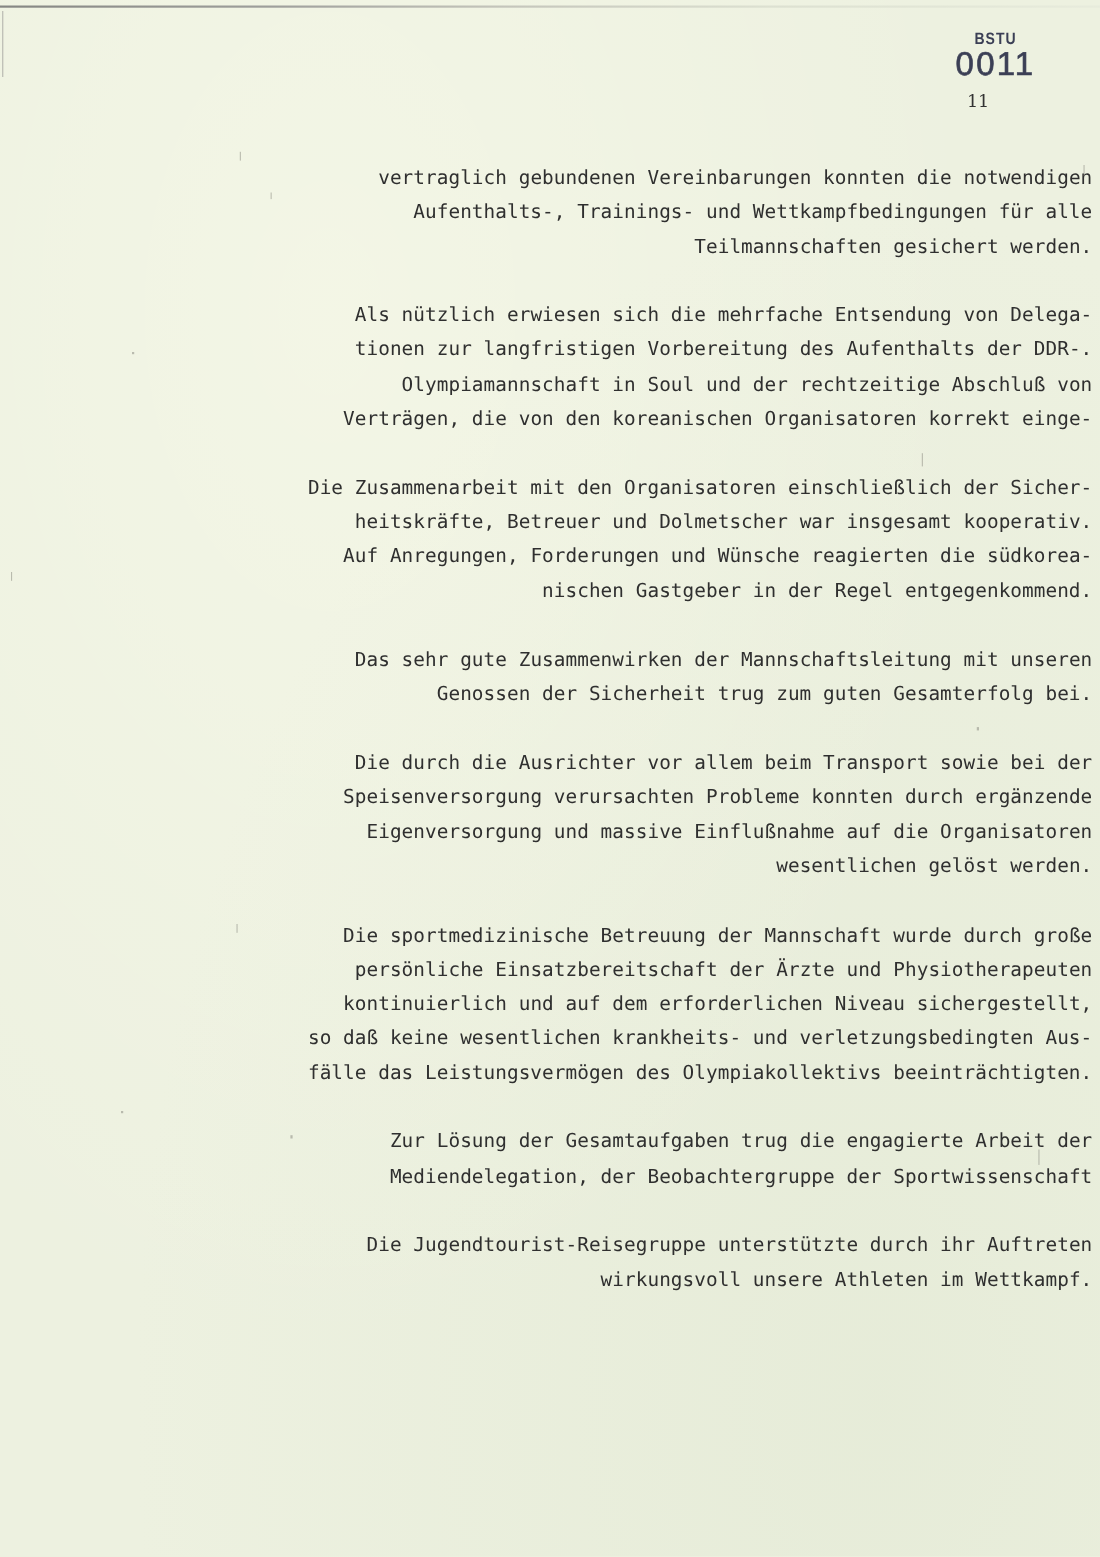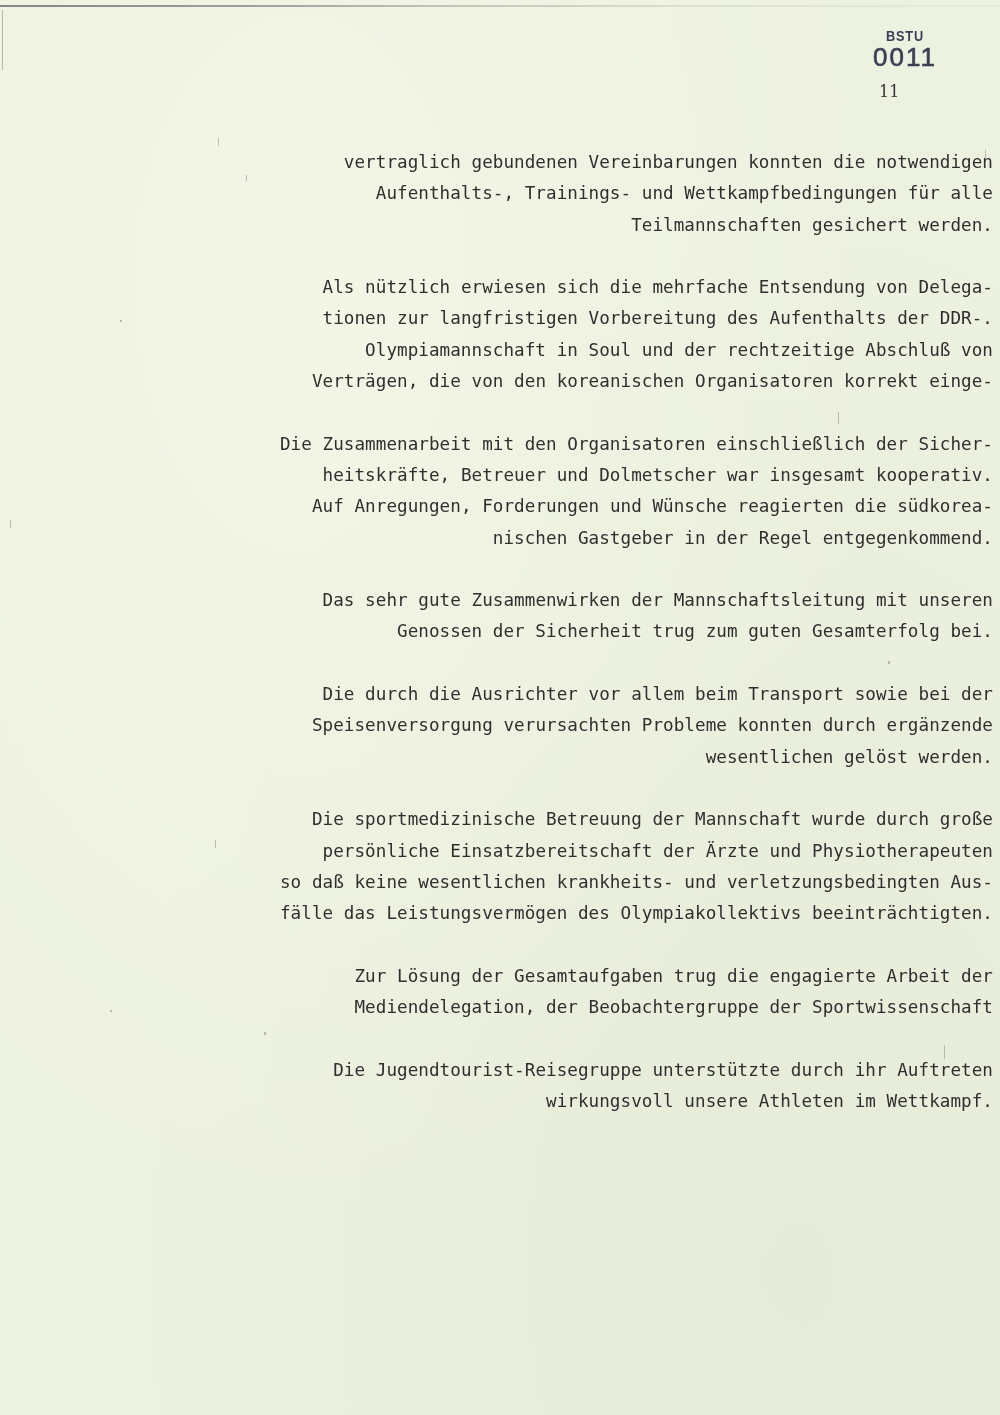--- a/index.html
+++ b/index.html
@@ -48,21 +48,21 @@
       line-height: 1;
     }
     .stamp .org {
       font-size: 15px;
       letter-spacing: 1px;
       transform: scaleX(0.85);
       display: block;
       margin-left: -14px;
     }
     .stamp .num {
-      font-size: 26px;
+      font-size: 30px;
       letter-spacing: 2px;
       font-weight: normal;
       display: block;
       margin-top: 1px;
       margin-left: -14px;
       -webkit-text-stroke: 0.6px #3b3f55;
     }
     .page-number {
       position: absolute;
       left: 879px; top: 82px;
@@ -141,27 +141,29 @@
 
     <div class="para">
       <span class="line">Das sehr gute Zusammenwirken der Mannschaftsleitung mit unseren</span>
       <span class="line">Genossen der Sicherheit trug zum guten Gesamterfolg bei.</span>
     </div>
     <span class="gap"></span>
 
     <div class="para">
       <span class="line">Die durch die Ausrichter vor allem beim Transport sowie bei der</span>
       <span class="line">Speisenversorgung verursachten Probleme konnten durch ergänzende</span>
+      <span class="line">Eigenversorgung und massive Einflußnahme auf die Organisatoren</span>
       <span class="line">wesentlichen gelöst werden.</span>
     </div>
     <span class="gap"></span>
 
     <div class="para">
       <span class="line">Die sportmedizinische Betreuung der Mannschaft wurde durch große</span>
       <span class="line">persönliche Einsatzbereitschaft der Ärzte und Physiotherapeuten</span>
+      <span class="line">kontinuierlich und auf dem erforderlichen Niveau sichergestellt,</span>
       <span class="line">so daß keine wesentlichen krankheits- und verletzungsbedingten Aus-</span>
       <span class="line">fälle das Leistungsvermögen des Olympiakollektivs beeinträchtigten.</span>
     </div>
     <span class="gap"></span>
 
     <div class="para">
       <span class="line">Zur Lösung der Gesamtaufgaben trug die engagierte Arbeit der</span>
       <span class="line">Mediendelegation, der Beobachtergruppe der Sportwissenschaft</span>
     </div>
     <span class="gap"></span>

